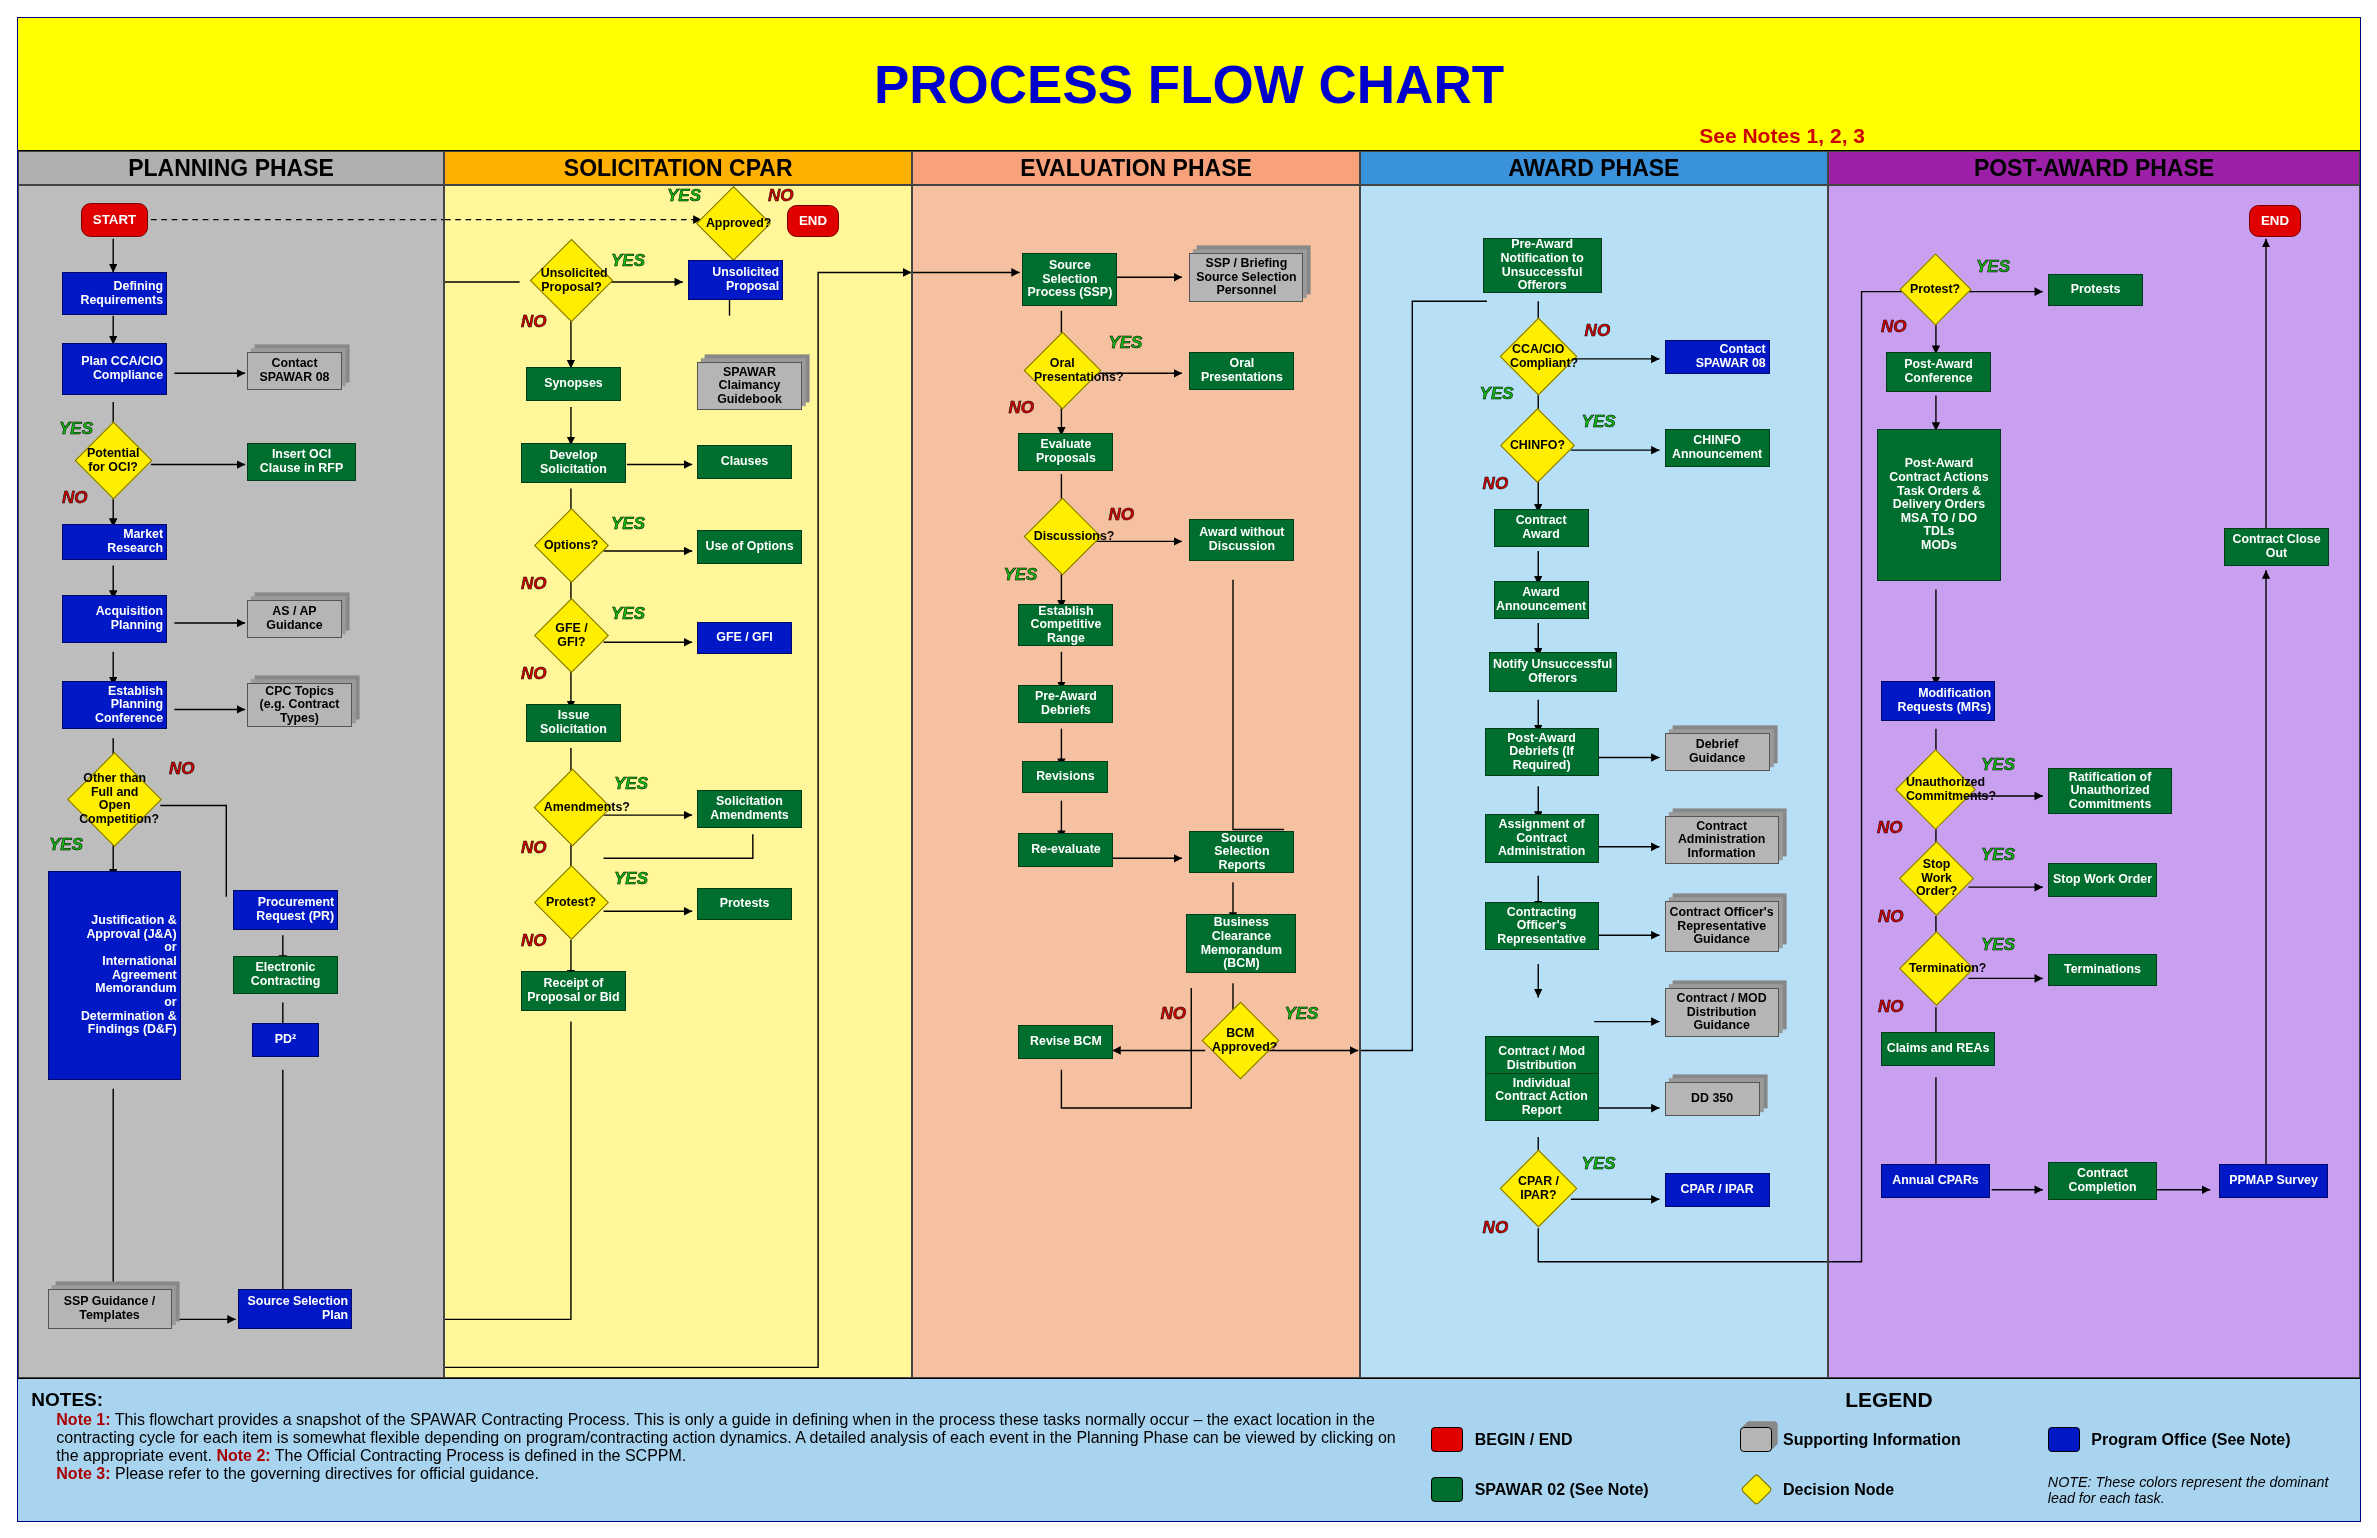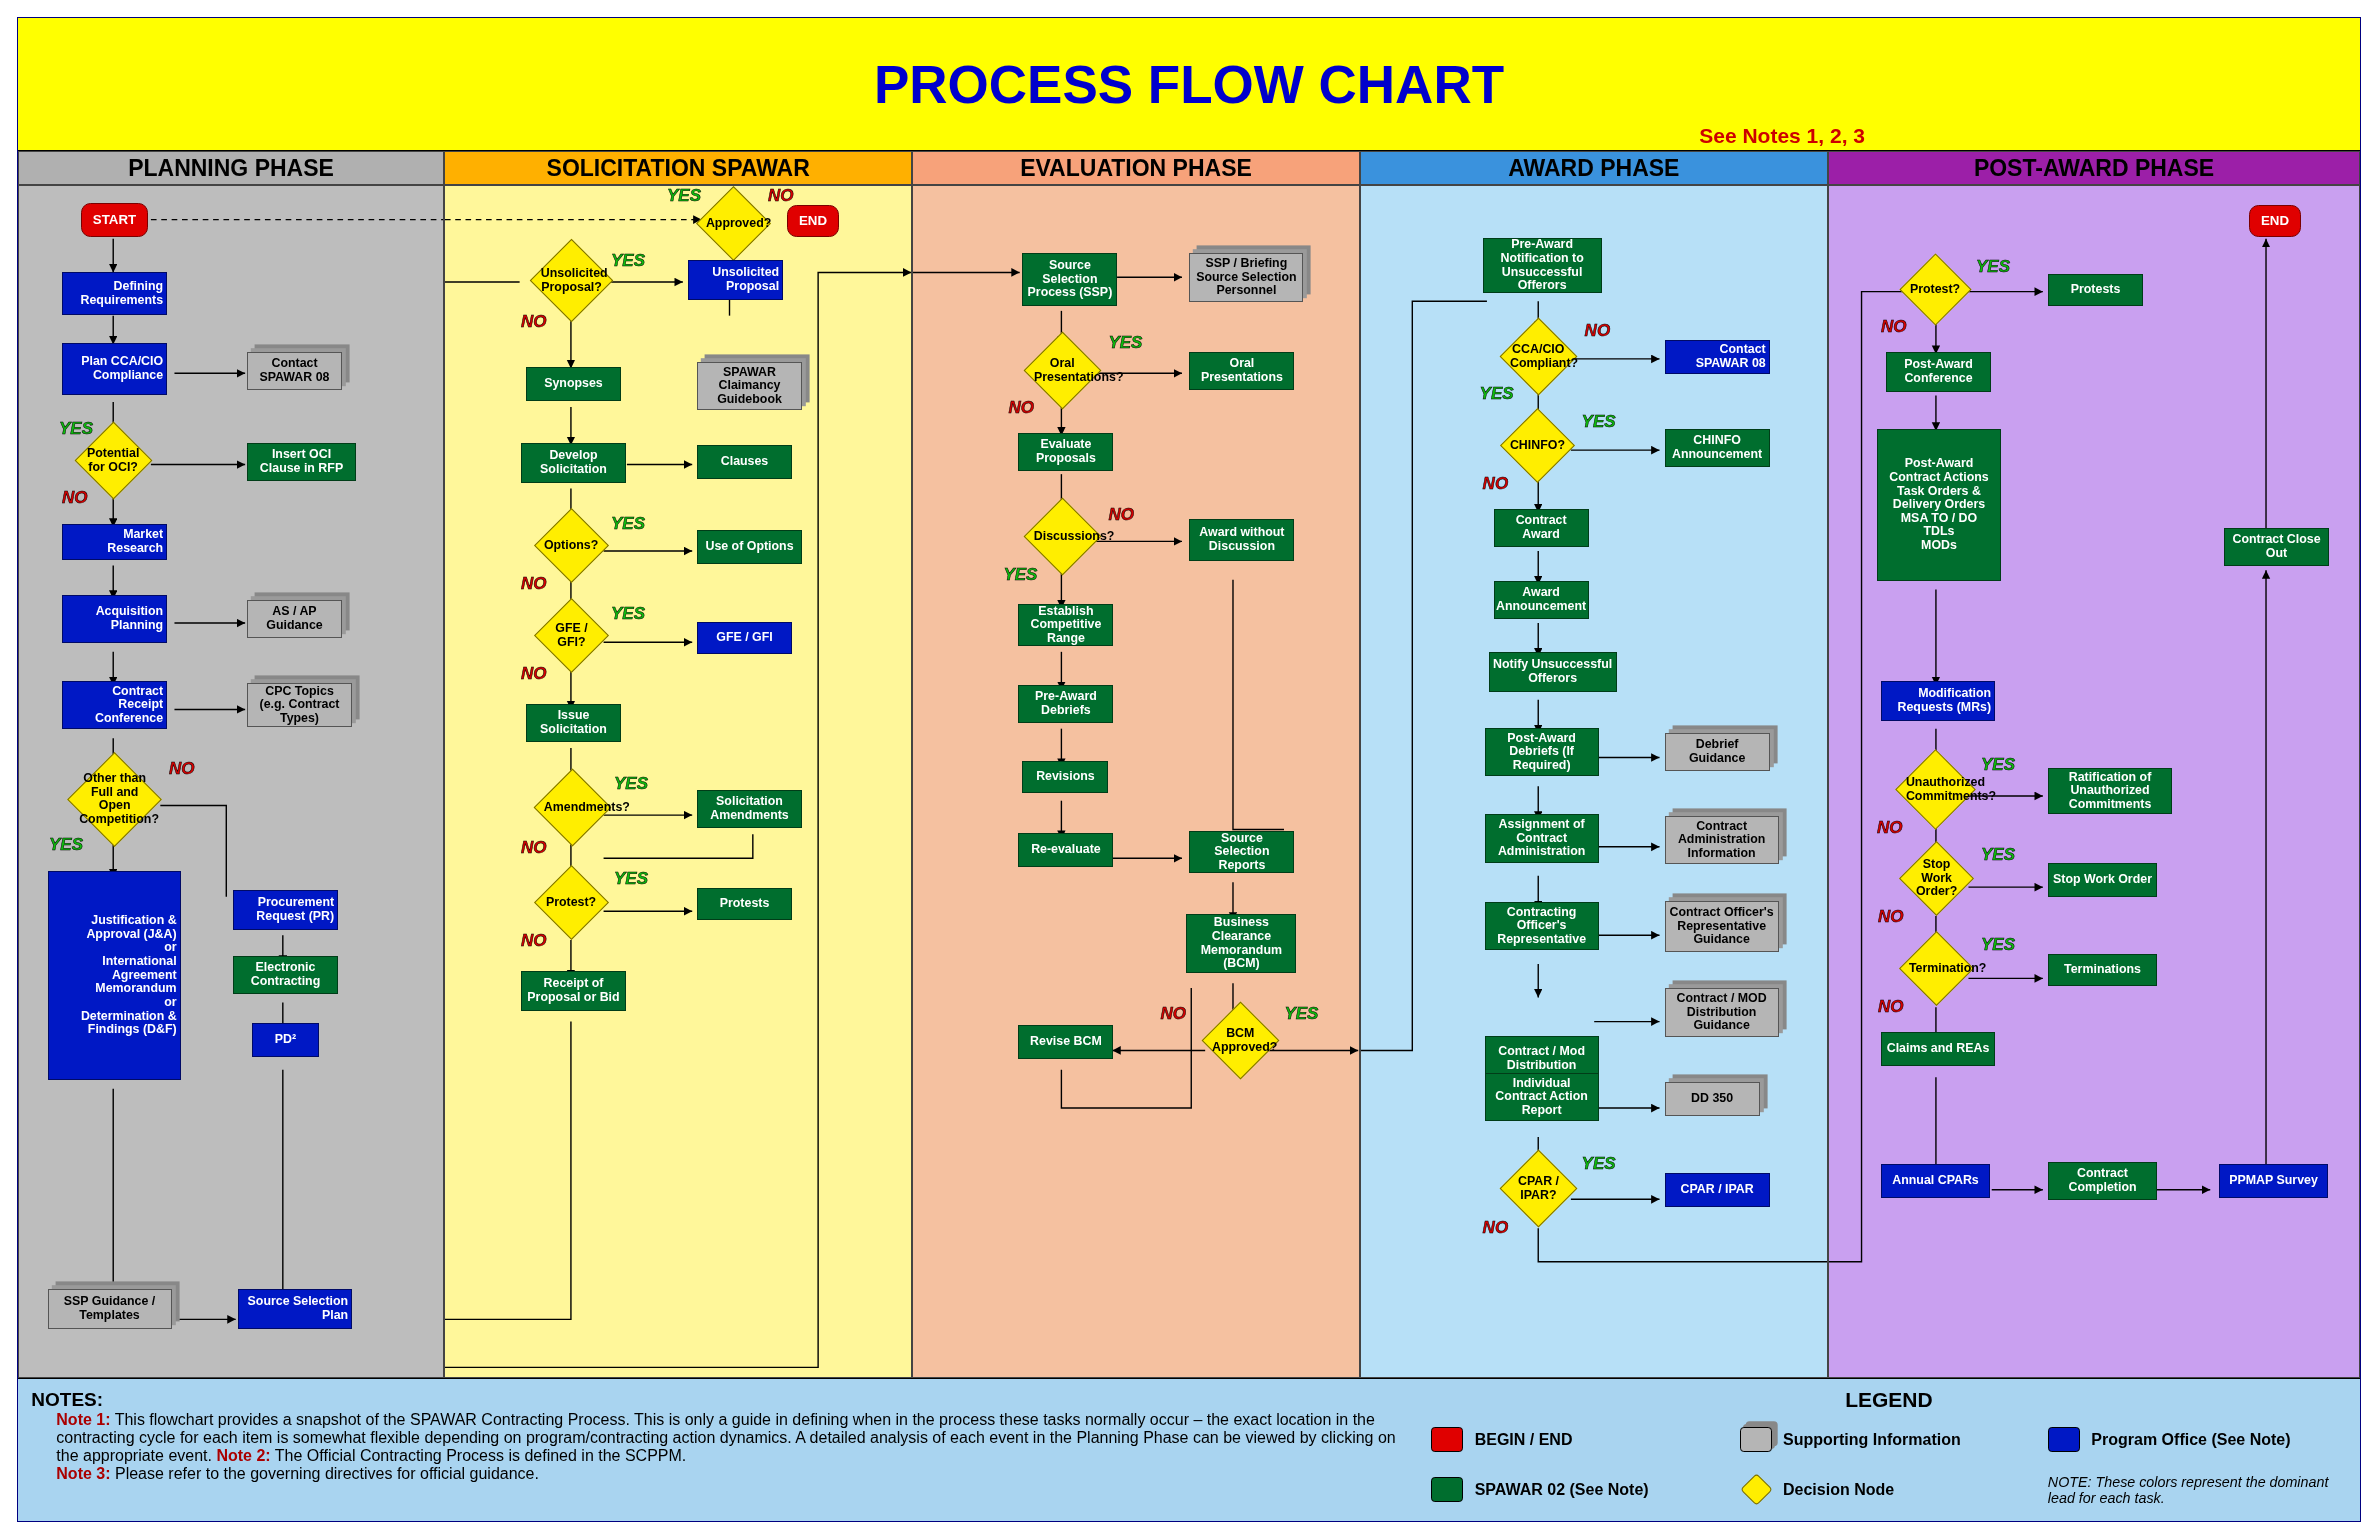--- a/index.html
+++ b/index.html
@@ -143,21 +143,21 @@
 <body>
 
 <div class="outer">
   <div class="title-band">
     <span>PROCESS FLOW CHART</span>
     <span class="see-notes">See Notes 1, 2, 3</span>
   </div>
 
   <div class="phase-headers">
     <div class="ph ph1">PLANNING PHASE</div>
-    <div class="ph ph2">SOLICITATION SPAWAR</div>
+    <div class="ph ph2">SOLICITATION CPAR</div>
     <div class="ph ph3">EVALUATION PHASE</div>
     <div class="ph ph4">AWARD PHASE</div>
     <div class="ph ph5">POST-AWARD PHASE</div>
   </div>
 
   <div class="swimlanes">
 
     <div class="lane lane1">
       <svg class="connector" viewBox="0 0 450 1240" preserveAspectRatio="none">
         <defs>
@@ -194,21 +194,21 @@
       <div class="shape box-doc" style="left:228px;top:166px;width:95px;height:38px">Contact SPAWAR 08</div>
       <div class="shape diamond" style="left:67px;top:247px;width:55px;height:55px">
           <span>Potential for OCI?</span>
         </div>
       <span class="yes-lbl" style="left:40px;top:233px">YES</span>
       <span class="no-lbl" style="left:43px;top:302px">NO</span>
       <div class="shape box-green" style="left:228px;top:257px;width:109px;height:38px">Insert OCI Clause in RFP</div>
       <div class="shape box-blue" style="left:43px;top:338px;width:105px;height:36px">Market Research</div>
       <div class="shape box-blue" style="left:43px;top:409px;width:105px;height:48px">Acquisition Planning</div>
       <div class="shape box-doc" style="left:228px;top:414px;width:95px;height:38px">AS / AP Guidance</div>
-      <div class="shape box-blue" style="left:43px;top:495px;width:105px;height:48px">Contract Receipt Conference</div>
+      <div class="shape box-blue" style="left:43px;top:495px;width:105px;height:48px">Establish Planning Conference</div>
       <div class="shape box-doc" style="left:228px;top:497px;width:105px;height:44px">CPC Topics (e.g. Contract Types)</div>
       <div class="shape diamond" style="left:62px;top:580px;width:67px;height:67px">
           <span>Other than Full and Open Competition?</span>
         </div>
       <span class="no-lbl" style="left:150px;top:573px">NO</span>
       <span class="yes-lbl" style="left:30px;top:649px">YES</span>
       <div class="shape box-blue" style="left:28.5px;top:685px;width:133px;height:209px;font-size:12.4px;white-space:pre-line">Justification &amp; Approval (J&amp;A)
 or
 International Agreement Memorandum
 or

